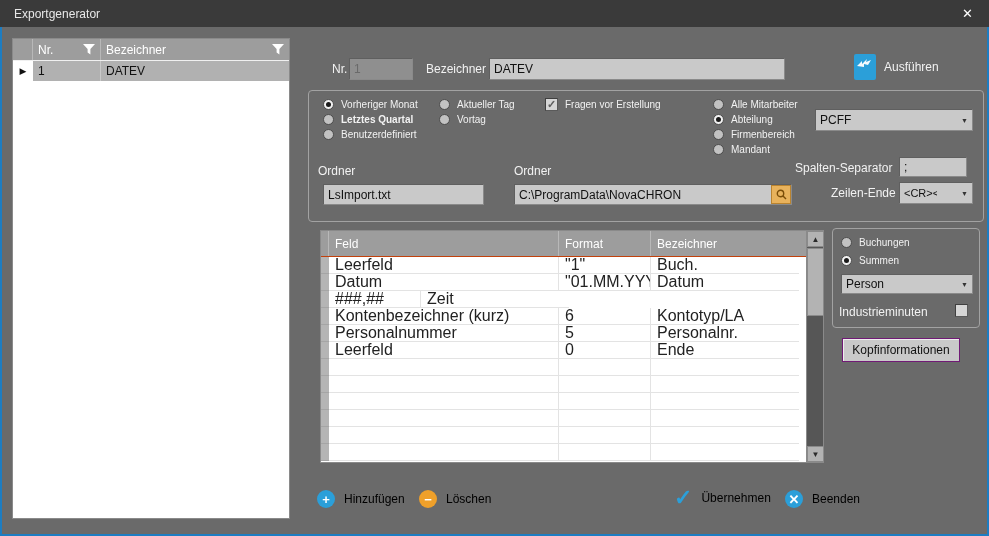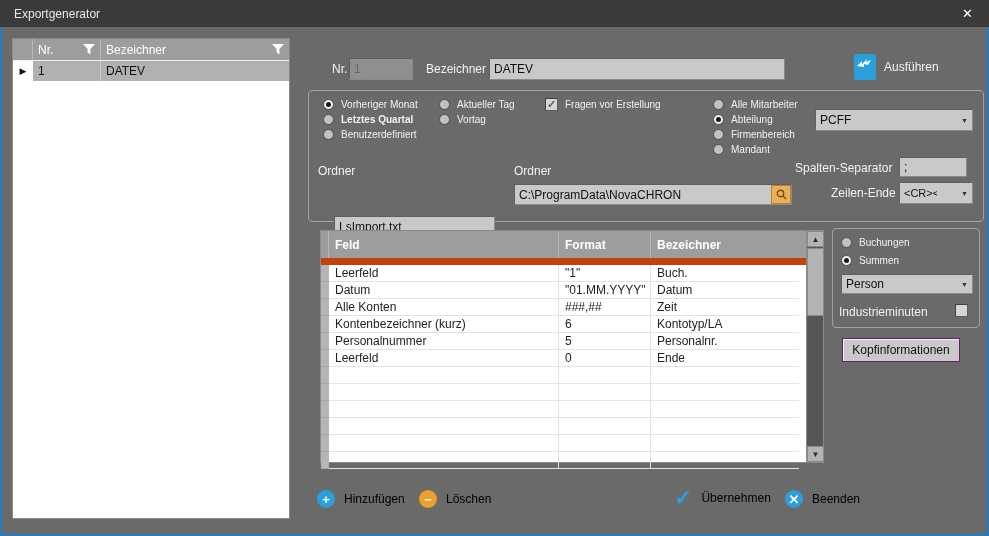--- a/index.html
+++ b/index.html
@@ -43,27 +43,27 @@
   .leftlist .row .nrc { width:68px; }
   .leftlist .row .bezc { flex:1; border-right:none; }
   .funnel { width:12px; height:11px; }
   
   .runbtn { position:absolute; left:852px; top:54px; display:flex; align-items:center; gap:8px; cursor:pointer;justify-content:flex-end; }
   .runbtn .doc { width:22px; height:26px; background:#2b9fd9; border-radius:2px; position:relative; }
   .runbtn .doc svg { position:absolute; left:2px; top:3px; }
   .runbtn .t { color:#f2f2f2; font-size:12px; }
   
   .midtable { position:absolute; left:318px; top:203px; width:504px; height:233px; background:#ffffff; border:1px solid #8a8a8a; }
-  .midtable .thead { display:flex; height:34px; background:#9d9d9d; color:#ffffff; font-size:12px; border-bottom:7px solid #c2410c;font-weight:bold; }
+  .midtable .thead { display:flex; height:26px; background:#9d9d9d; color:#ffffff; font-size:12px; border-bottom:1px solid #c2410c; }
   .midtable .thead .hc { display:flex; align-items:center; padding:0 6px; border-right:1px solid #b8b8b8; }
   .midtable .thead .m { width:8px; padding:0; }
   .midtable .thead .c1 { width:230px; }
   .midtable .thead .c2 { width:92px; }
   .midtable .thead .c3 { width:155px; border-right:none; }
-  .midtable .trow { display:flex; height:17px; font-size:12px; color:#222; cursor:default; }
+  .midtable .trow { display:flex; height:17px; font-size:16px; color:#222; cursor:default; }
   .midtable .trow .m { width:8px; background:#b5b5b5; border-bottom:1px solid #a5a5a5; }
   .midtable .trow .dc { padding:0 6px; border-right:1px solid #e3e3e3; border-bottom:1px solid #e3e3e3; overflow:hidden; white-space:nowrap; display:flex; align-items:center; }
   .midtable .trow .c1 { width:230px; }
   .midtable .trow .c2 { width:92px; }
   .midtable .trow .c3 { width:148px; border-right:none; }
   .vscroll { position:absolute; right:0; top:0; width:17px; height:231px; background:#565656; border-left:1px solid #8a8a8a; }
   .vscroll .btn { position:absolute; left:0; width:17px; height:16px; background:#b3b3b3; color:#2a2a2a; font-size:8px;
                   display:flex; align-items:center; justify-content:center; cursor:pointer; border:1px solid #8a8a8a; }
   .vscroll .up { top:0; } .vscroll .down { bottom:0; }
   .vscroll .thumb { position:absolute; left:0; top:17px; width:17px; height:68px; background:#b3b3b3; border:1px solid #8a8a8a; cursor:grab; }
@@ -174,21 +174,21 @@
         <span class="radio"></span>
         <span class="t">Mandant</span>
       </div>
 
       <div class="dd" style="left:506px; top:18px; width:158px; height:22px;">
         <span class="v">PCFF</span>
         <span class="arrow">▼</span>
       </div>
 
       <span class="lbl" style="left:9px; top:73px;">Ordner</span>
-      <input class="field" style="left: 25px; top: 93px; width: 161px; height: 21px; margin-top: 32px;" value="LsImport.txt">
+      <input class="field" style="left: 14px; top: 93px; width: 161px; height: 21px;" value="LsImport.txt">
 
       <span class="lbl" style="left:205px; top:73px;">Ordner</span>
       <input class="field" style="left: 205px; top: 93px; width: 278px; height: 21px;" value="C:\ProgramData\NovaCHRON">
       <span class="browse" style="left:462px; top:94px; width:20px; height:19px;">
         <svg width="11" height="11" viewBox="0 0 11 11">
           <circle cx="4.5" cy="4.5" r="3.2" fill="none" stroke="#7a4d08" stroke-width="1.4"></circle>
           <line x1="7" y1="7" x2="10" y2="10" stroke="#7a4d08" stroke-width="1.4"></line>
         </svg>
       </span>
 
@@ -216,21 +216,20 @@
         <div class="dc c3">Buch.</div>
       </div>
       <div class="trow">
         <div class="m"></div>
         <div class="dc c1">Datum</div>
         <div class="dc c2">"01.MM.YYYY"</div>
         <div class="dc c3">Datum</div>
       </div>
       <div class="trow">
         <div class="m"></div>
-        <div class="dc c1">Alle Konten</div>
         <div class="dc c2">###,##</div>
         <div class="dc c3">Zeit</div>
       </div>
       <div class="trow">
         <div class="m"></div>
         <div class="dc c1">Kontenbezeichner (kurz)</div>
         <div class="dc c2">6</div>
         <div class="dc c3">Kontotyp/LA</div>
       </div>
       <div class="trow">

